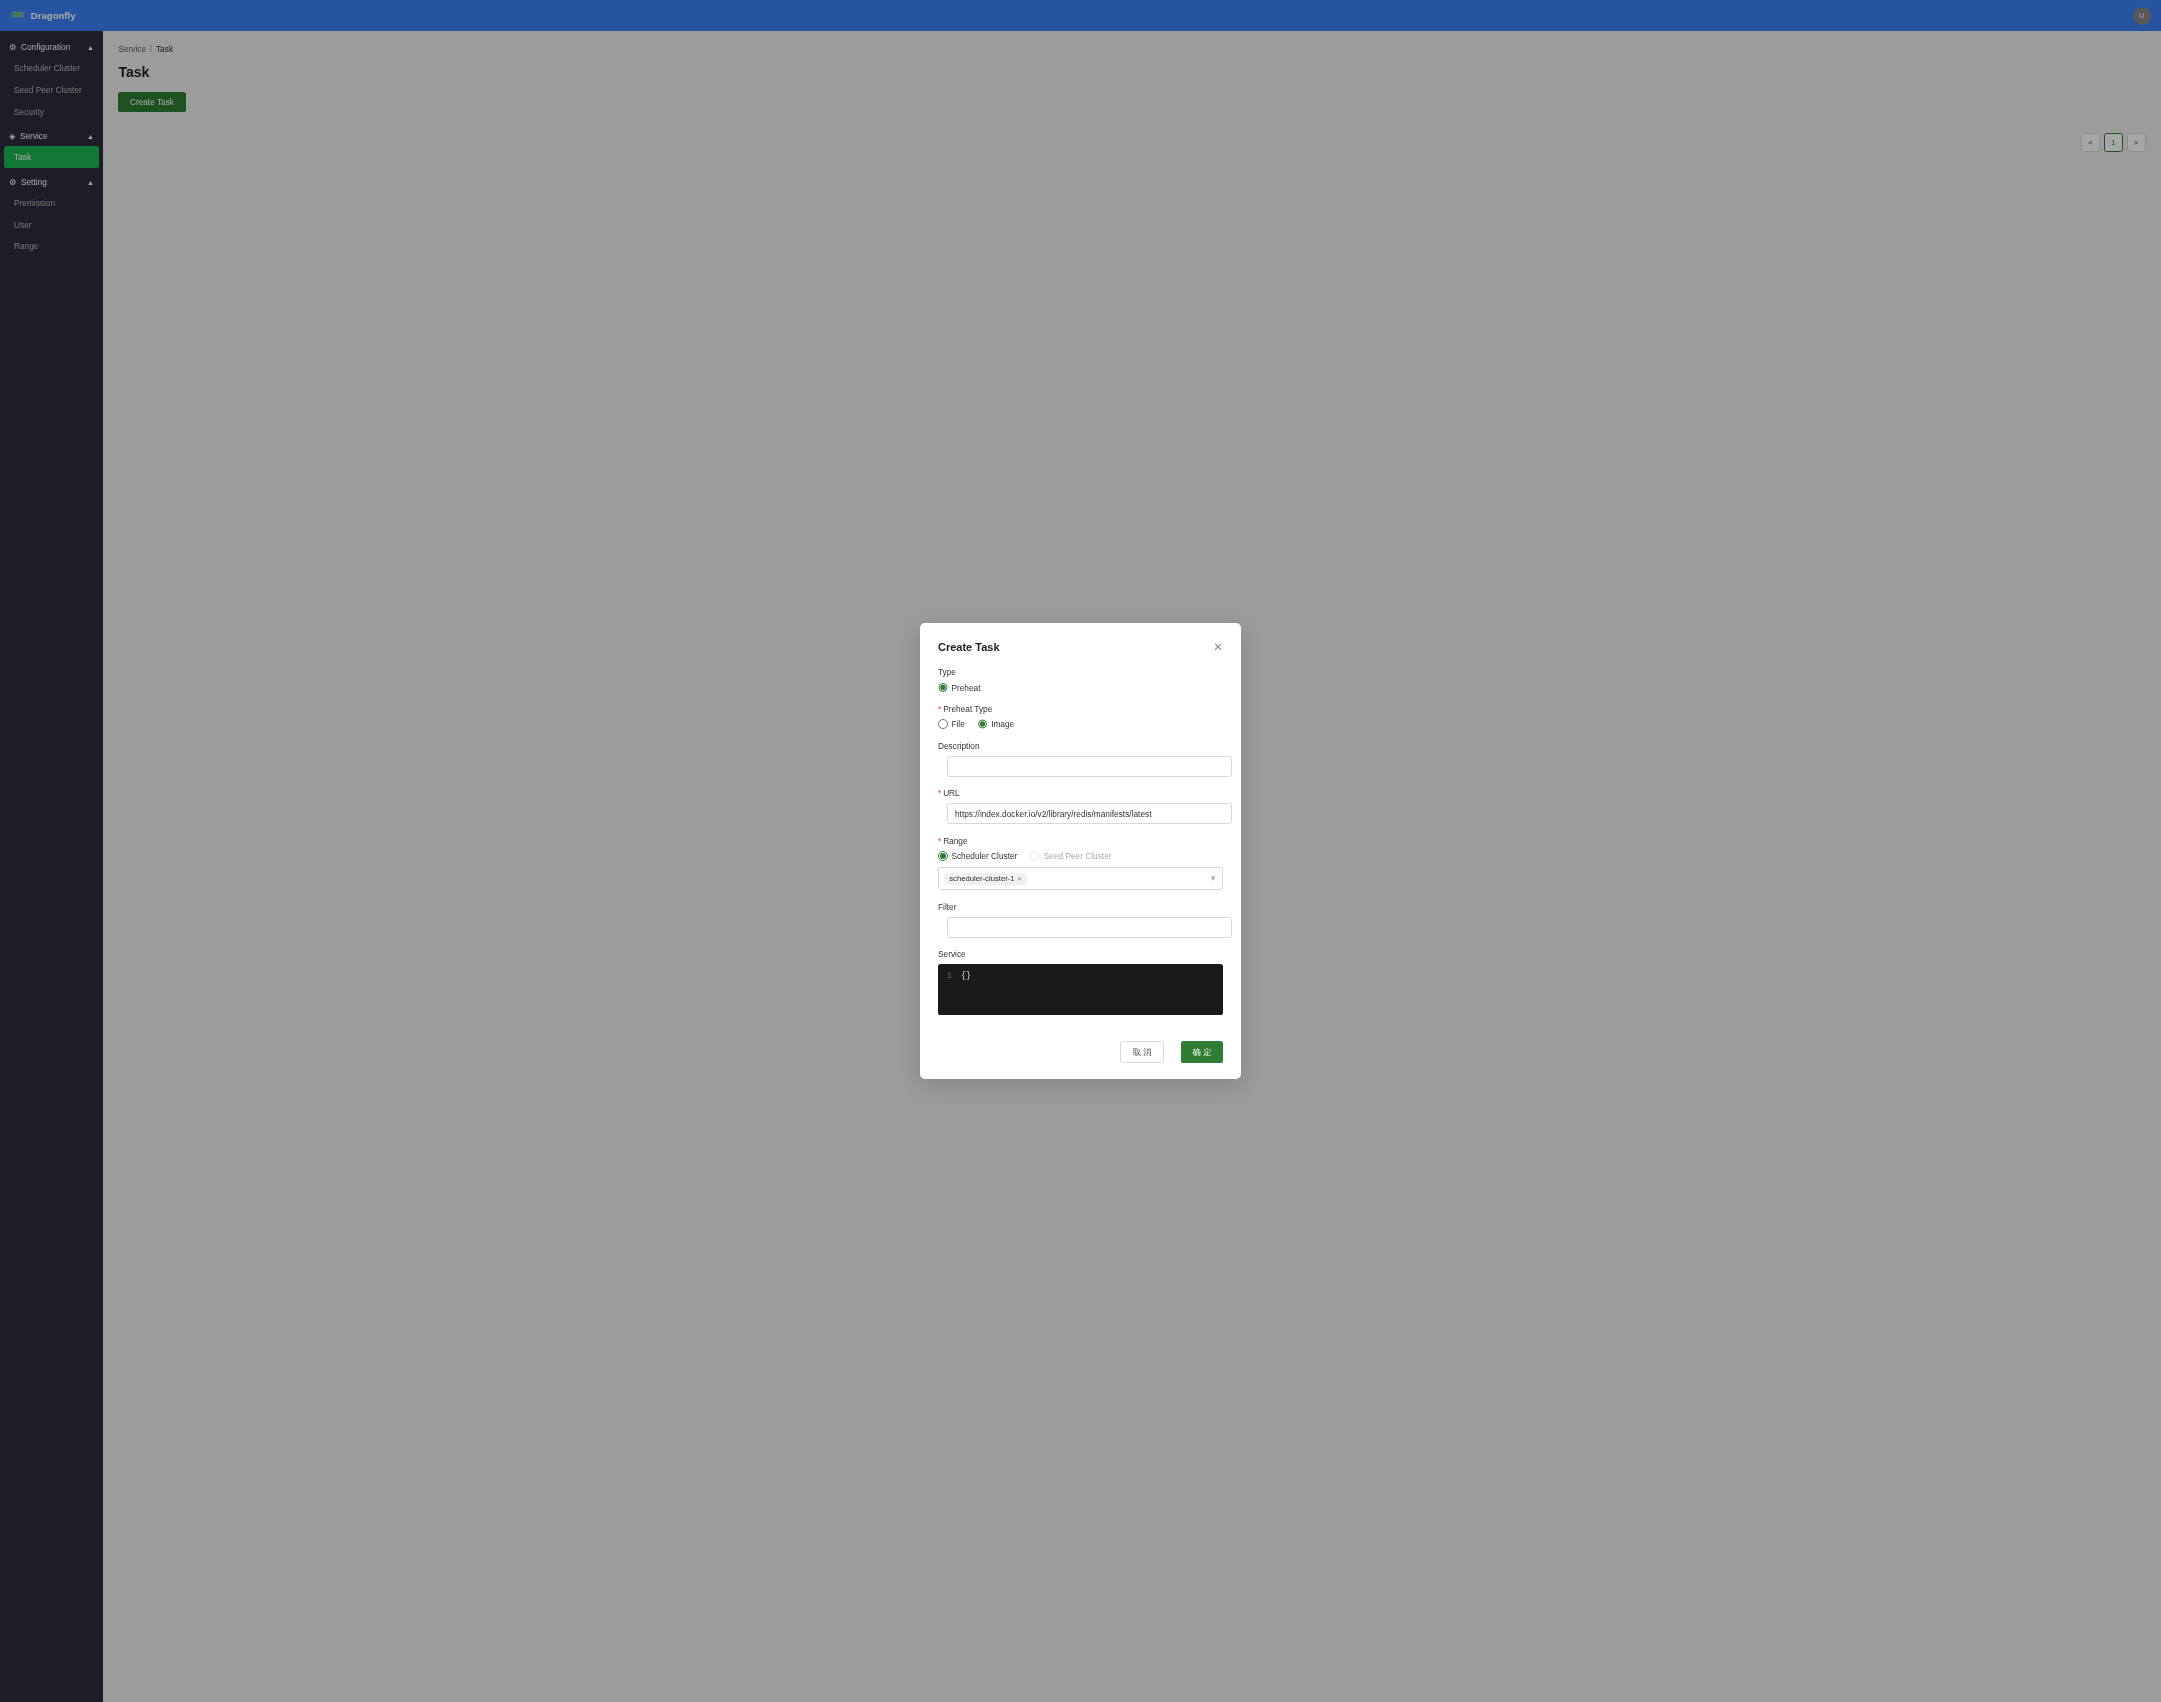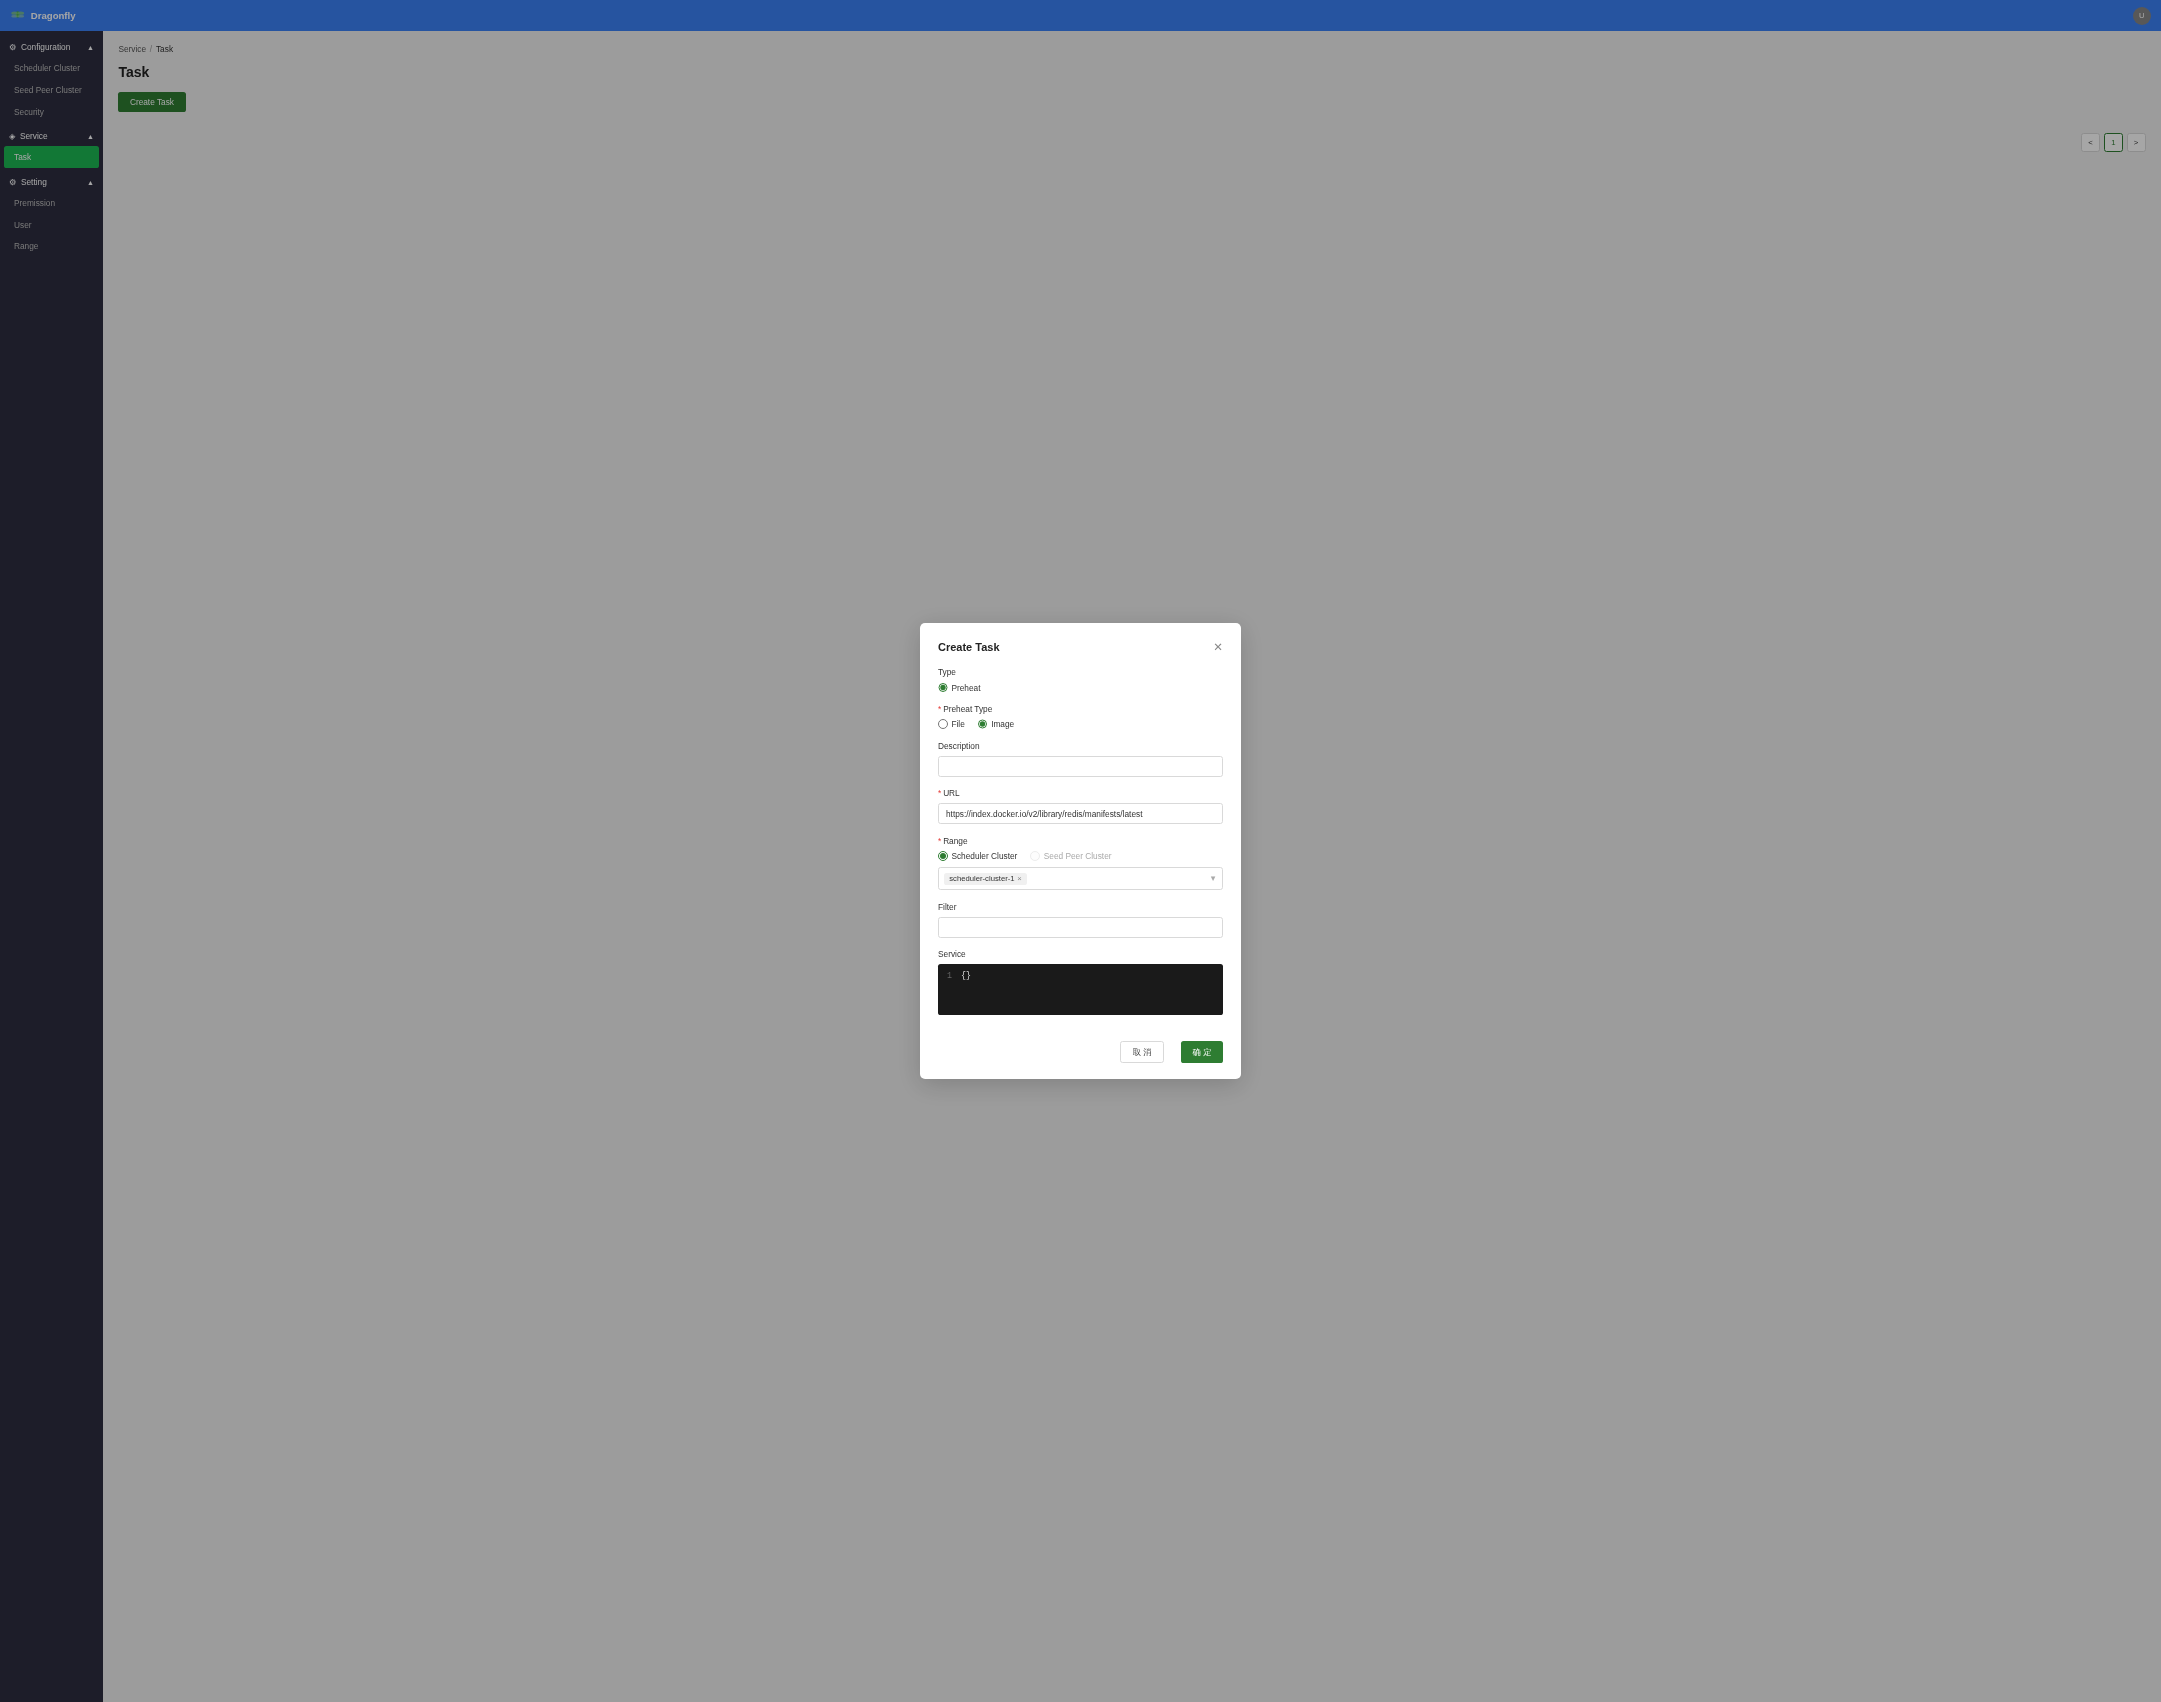--- a/index.html
+++ b/index.html
@@ -236,20 +236,21 @@
     }
     .form-control {
       width: 100%;
       border: 0.6px solid #d9d9d9;
       border-radius: 2.6px;
       padding: 4.5px 7px;
       font-size: 8.3px;
       color: #333;
       outline: none;
       background: #fff;
+      margin-left: 9px;
     }
 
     
     .radio-group {
       display: flex;
       align-items: center;
       gap: 13px;
     }
     .radio-item {
       display: flex;

